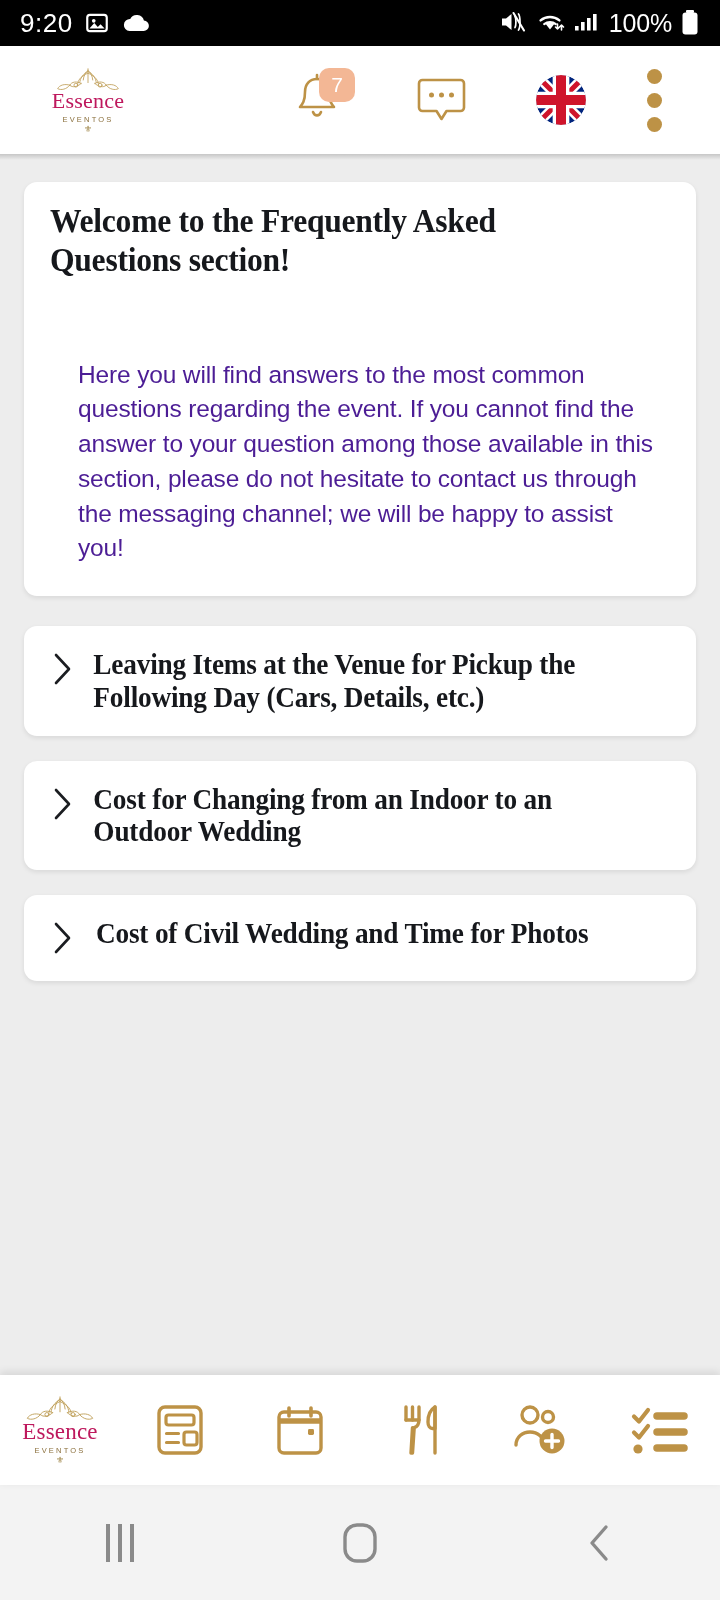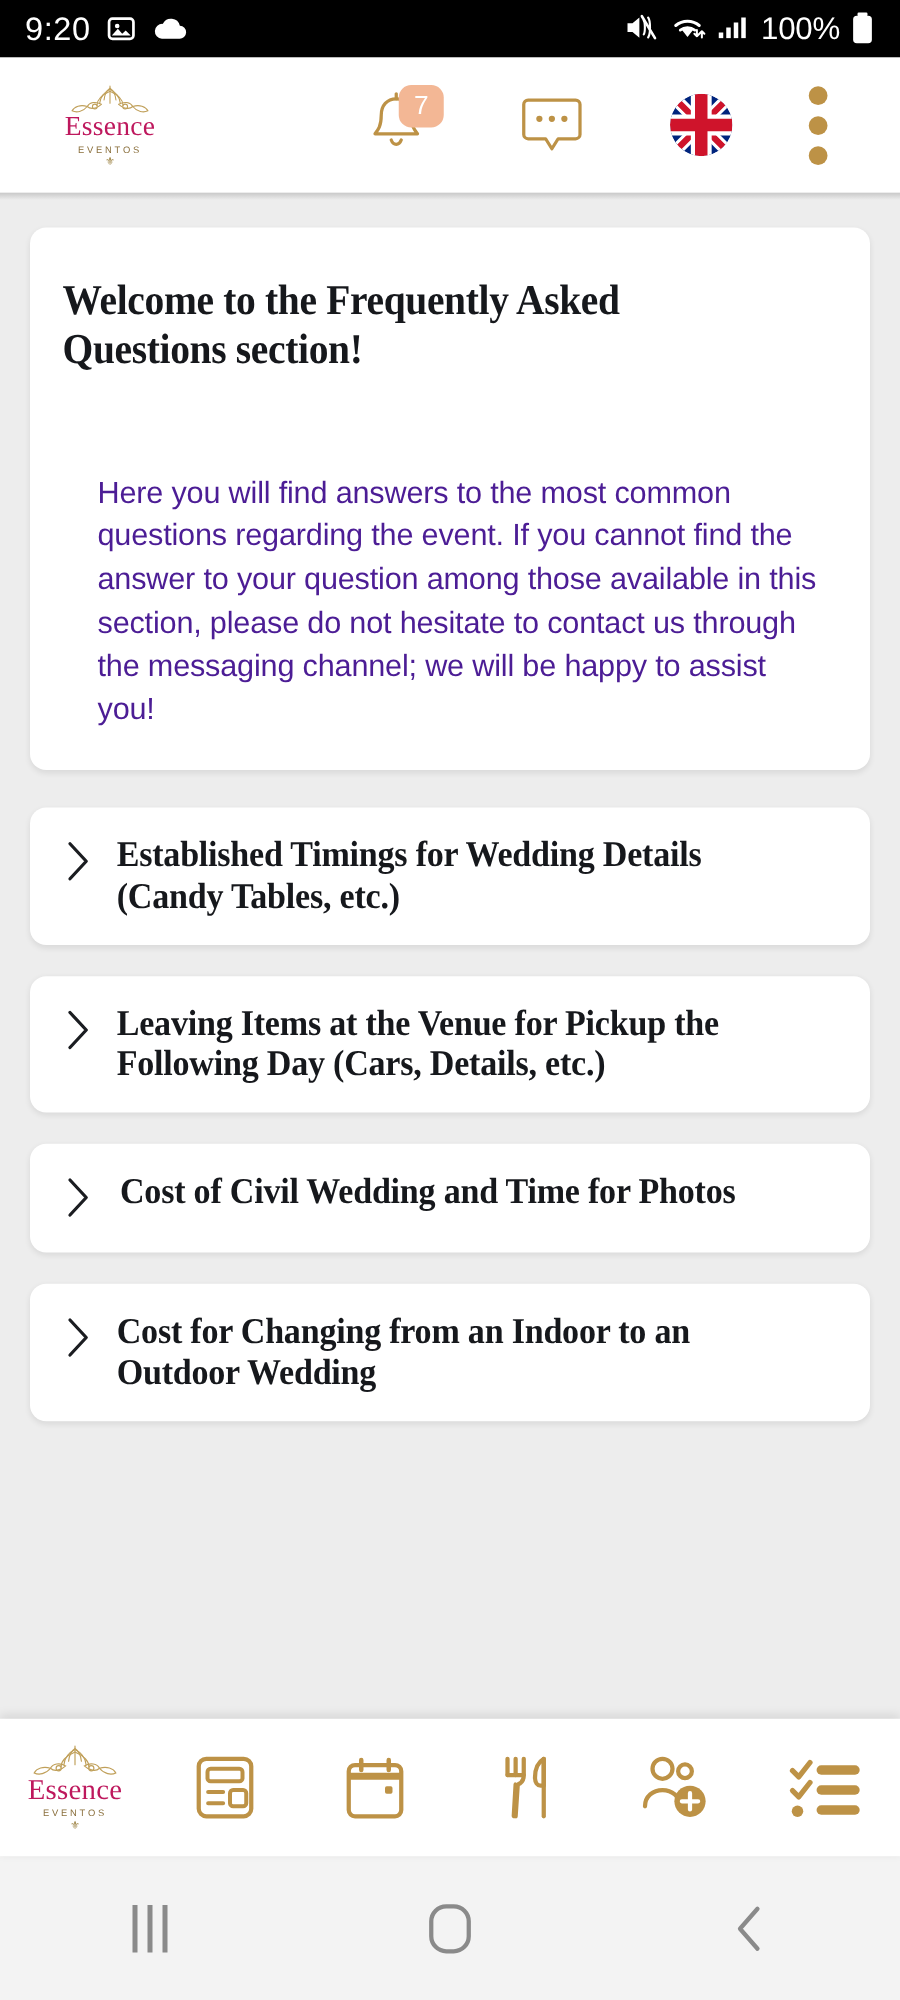--- a/index.html
+++ b/index.html
@@ -73,21 +73,21 @@
 
   
   .content{
     position:absolute; top:160px; left:0; right:0; bottom:225px;
     overflow:hidden; padding:22px 24px 0 24px;
   }
   .card{
     background:#fff; border-radius:13px;
     box-shadow:0 2px 5px rgba(0,0,0,.09);
   }
-  .welcome-card{ padding:40px 26px 30px 26px; margin-bottom:30px; }
+  .welcome-card{ padding:20px 26px 30px 26px; margin-bottom:30px; }
   .welcome-title{
     font-family:"Liberation Serif", serif;
     font-weight:bold;
     font-size:34px; line-height:1.14;
     color:#16181c;
     letter-spacing:-.3px;
     transform:scaleX(.93); transform-origin:left center;
   }
   .welcome-body{
     margin-top:78px;
@@ -258,56 +258,48 @@
 </div>
 <div class="header-shadow"></div>
 
 <div class="content">
 
   <div class="card welcome-card">
     <div class="welcome-title">Welcome to the Frequently Asked Questions section!</div>
     <div class="welcome-body">Here you will find answers to the most common questions regarding the event. If you cannot find the answer to your question among those available in this section, please do not hesitate to contact us through the messaging channel; we will be happy to assist you!</div>
   </div>
 
-  <div class="card faq-item two-line">
-    <span class="faq-chevron">
-      <svg width="22" height="34" viewBox="0 0 22 34">
-          <path d="M4 3l13 14L4 31" stroke="#1b1d21" stroke-width="2.6" fill="none" stroke-linecap="round" stroke-linejoin="round"></path>
-        </svg>
-    </span>
-    <span class="faq-label">Established Timings for Wedding Details (Candy Tables, etc.)</span>
-  </div>
 
 
 
   <div class="card faq-item two-line">
     <span class="faq-chevron">
       <svg width="22" height="34" viewBox="0 0 22 34">
           <path d="M4 3l13 14L4 31" stroke="#1b1d21" stroke-width="2.6" fill="none" stroke-linecap="round" stroke-linejoin="round"></path>
         </svg>
     </span>
     <span class="faq-label">Leaving Items at the Venue for Pickup the Following Day (Cars, Details, etc.)</span>
   </div>
 
+  <div class="card faq-item two-line">
+    <span class="faq-chevron">
+      <svg width="22" height="34" viewBox="0 0 22 34">
+          <path d="M4 3l13 14L4 31" stroke="#1b1d21" stroke-width="2.6" fill="none" stroke-linecap="round" stroke-linejoin="round"></path>
+        </svg>
+    </span>
+    <span class="faq-label">Cost for Changing from an Indoor to an Outdoor Wedding</span>
+  </div>
+
   <div class="card faq-item">
     <span class="faq-chevron">
       <svg width="22" height="34" viewBox="0 0 22 34">
           <path d="M4 3l13 14L4 31" stroke="#1b1d21" stroke-width="2.6" fill="none" stroke-linecap="round" stroke-linejoin="round"></path>
         </svg>
     </span>
     <span class="faq-label">Cost of Civil Wedding and Time for Photos</span>
-  </div>
-
-  <div class="card faq-item two-line">
-    <span class="faq-chevron">
-      <svg width="22" height="34" viewBox="0 0 22 34">
-          <path d="M4 3l13 14L4 31" stroke="#1b1d21" stroke-width="2.6" fill="none" stroke-linecap="round" stroke-linejoin="round"></path>
-        </svg>
-    </span>
-    <span class="faq-label">Cost for Changing from an Indoor to an Outdoor Wedding</span>
   </div>
 
 </div>
 
 <div class="bottom-nav">
 
   <div class="nav-item">
     <div class="nav-logo">
       <svg width="118" height="28" viewBox="0 0 120 30">
         <g stroke="#c0a05a" stroke-width="1" fill="none" stroke-linecap="round">

